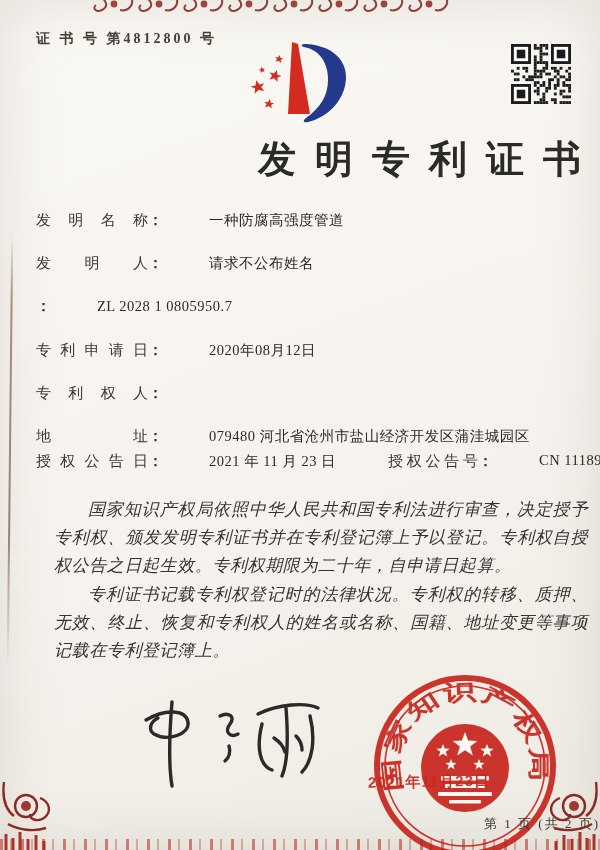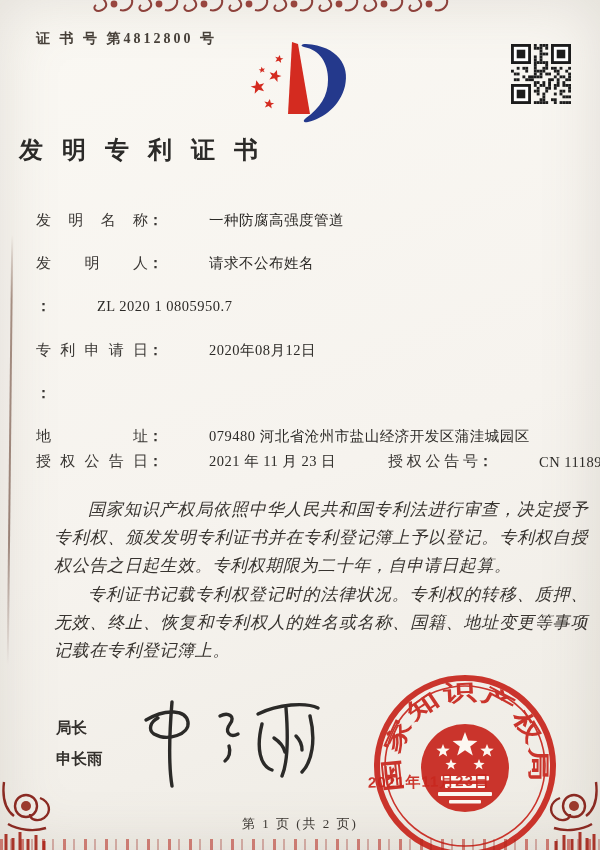--- a/index.html
+++ b/index.html
@@ -17,46 +17,46 @@
     background:repeating-linear-gradient(90deg,
       rgba(180,38,28,.55) 0 3px, rgba(180,38,28,0) 3px 10px,
       rgba(150,30,22,.30) 10px 12px, rgba(150,30,22,0) 12px 21px);}
   .corner-ornament{position:absolute;bottom:0;width:70px;height:74px;}
   .corner-ornament.left{left:0;}
   .corner-ornament.right{right:0;transform:scaleX(-1);}
   
   .cert-no{position:absolute;left:36px;top:30px;font-size:14px;letter-spacing:3px;color:#474039;font-weight:600;}
   .logo{position:absolute;left:246px;top:36px;width:118px;height:102px;}
   .qr{position:absolute;left:511px;top:44px;width:60px;height:60px;}
-  .doc-title{position:absolute;left:0;top:134px;width:100%;text-align:left;
-    font-size:24px;font-weight:700;color:#2b2a28;letter-spacing:19px;padding-left:19px;box-sizing:border-box;}
+  .doc-title{position:absolute;left:0;top:134px;width:100%;text-align:right;
+    font-size:38px;font-weight:700;color:#2b2a28;letter-spacing:19px;padding-left:19px;box-sizing:border-box;}
   
   .fields{position:absolute;left:36px;top:199px;width:545px;}
   .field-row{height:43.2px;display:flex;align-items:center;font-size:15px;}
   .field-label{display:inline-block;width:112px;text-align:justify;text-align-last:justify;
     font-weight:400;color:#3a3734;flex:none;}
   .field-colon{font-weight:700;color:#3a3734;margin-right:12px;flex:none;}
   .field-value{color:#2c2a27;font-size:14.5px;letter-spacing:.5px;white-space:nowrap;margin-left:34px;}
   .grant-row{position:absolute;left:36px;top:452px;width:552px;display:flex;align-items:center;font-size:15px;}
-  .grant-group{display:flex;align-items:flex-end;}
+  .grant-group{display:flex;align-items:flex-start;}
   .grant-group .field-label{width:auto;}
   
   .body-text{position:absolute;left:54px;top:496px;width:534px;font-size:17px;line-height:1.66;
     color:#37332f;text-align:justify;font-style:italic;}
   .body-text p{margin:0;text-indent:2em;letter-spacing:.6px;}
   
   .director{position:absolute;left:56px;top:712px;font-size:15.5px;line-height:2.0;color:#33302c;font-weight:600;font-family:"Liberation Sans","DejaVu Sans",sans-serif;}
   .signature-svg{position:absolute;left:128px;top:690px;width:200px;height:105px;}
   
   .seal{position:absolute;left:352px;top:658px;width:226px;height:192px;}
   .seal-date{position:absolute;left:368px;top:772px;width:200px;font-size:15px;font-weight:700;
     color:#c8271e;letter-spacing:1px;transform:rotate(-1deg);opacity:.92;
     font-family:"Liberation Sans","DejaVu Sans",sans-serif;}
   
-  .page-footer{position:absolute;left:0;top:815px;width:100%;text-align:center;font-size:13px;color:#3c3833;letter-spacing:2px;}
+  .page-footer{position:absolute;left:0;top:815px;width:100%;text-align:right;font-size:13px;color:#3c3833;letter-spacing:2px;}
 </style>
 </head>
 <body>
 
 <div id="page">
 
   <div class="top-ornament">
     <svg width="360" height="15" viewBox="0 0 360 15">
       <defs>
         <g id="curl" stroke="#7c241e" fill="none" stroke-width="2">
@@ -238,28 +238,29 @@
       <span class="field-colon">：</span>
       <span class="field-value">一种防腐高强度管道</span>
     </div>
     <div class="field-row">
       <span class="field-label">发明人</span>
       <span class="field-colon">：</span>
       <span class="field-value">请求不公布姓名</span>
     </div>
     <div class="field-row">
       <span class="field-colon">：</span>
-      <span class="field-value">ZL 2020 1 0805950.7</span>
+      <span class="field-value">ZL 2028 1 0805950.7</span>
     </div>
     <div class="field-row">
       <span class="field-label">专利申请日</span>
       <span class="field-colon">：</span>
       <span class="field-value">2020年08月12日</span>
     </div>
     <div class="field-row">
+      <span class="field-label">专利权人</span>
       <span class="field-colon">：</span>
     </div>
     <div class="field-row">
       <span class="field-label">地址</span>
       <span class="field-colon">：</span>
       <span class="field-value">079480 河北省沧州市盐山经济开发区蒲洼城园区</span>
     </div>
   </div>
 
   <div class="grant-row">
@@ -273,24 +274,20 @@
       <span class="field-colon">：</span>
       <span class="field-value">CN 111895223 B</span>
     </div>
   </div>
 
   <div class="body-text">
     <p>国家知识产权局依照中华人民共和国专利法进行审查，决定授予专利权、颁发发明专利证书并在专利登记簿上予以登记。专利权自授权公告之日起生效。专利权期限为二十年，自申请日起算。</p>
     <p>专利证书记载专利权登记时的法律状况。专利权的转移、质押、无效、终止、恢复和专利权人的姓名或名称、国籍、地址变更等事项记载在专利登记簿上。</p>
   </div>
 
-  <div class="director">
-    <div>局长</div>
-    <div>申长雨</div>
-  </div>
 
   <div class="signature-svg">
     <svg width="200" height="105" viewBox="0 0 200 105" fill="none" stroke="#2b2a28" stroke-width="3.4" stroke-linecap="round">
       <path d="M18,30 C38,18 58,20 60,32 C62,44 40,52 26,44 C20,40 22,32 30,28"></path>
       <path d="M44,12 C42,36 40,72 44,96"></path>
       <path d="M92,26 C100,22 108,26 102,34 C96,42 102,48 110,44"></path>
       <path d="M101,56 C103,62 101,68 97,71"></path>
       <path d="M130,24 C150,14 178,12 190,18"></path>
       <path d="M158,18 C160,44 160,72 154,86"></path>
       <path d="M134,34 C128,58 132,76 144,80"></path>

